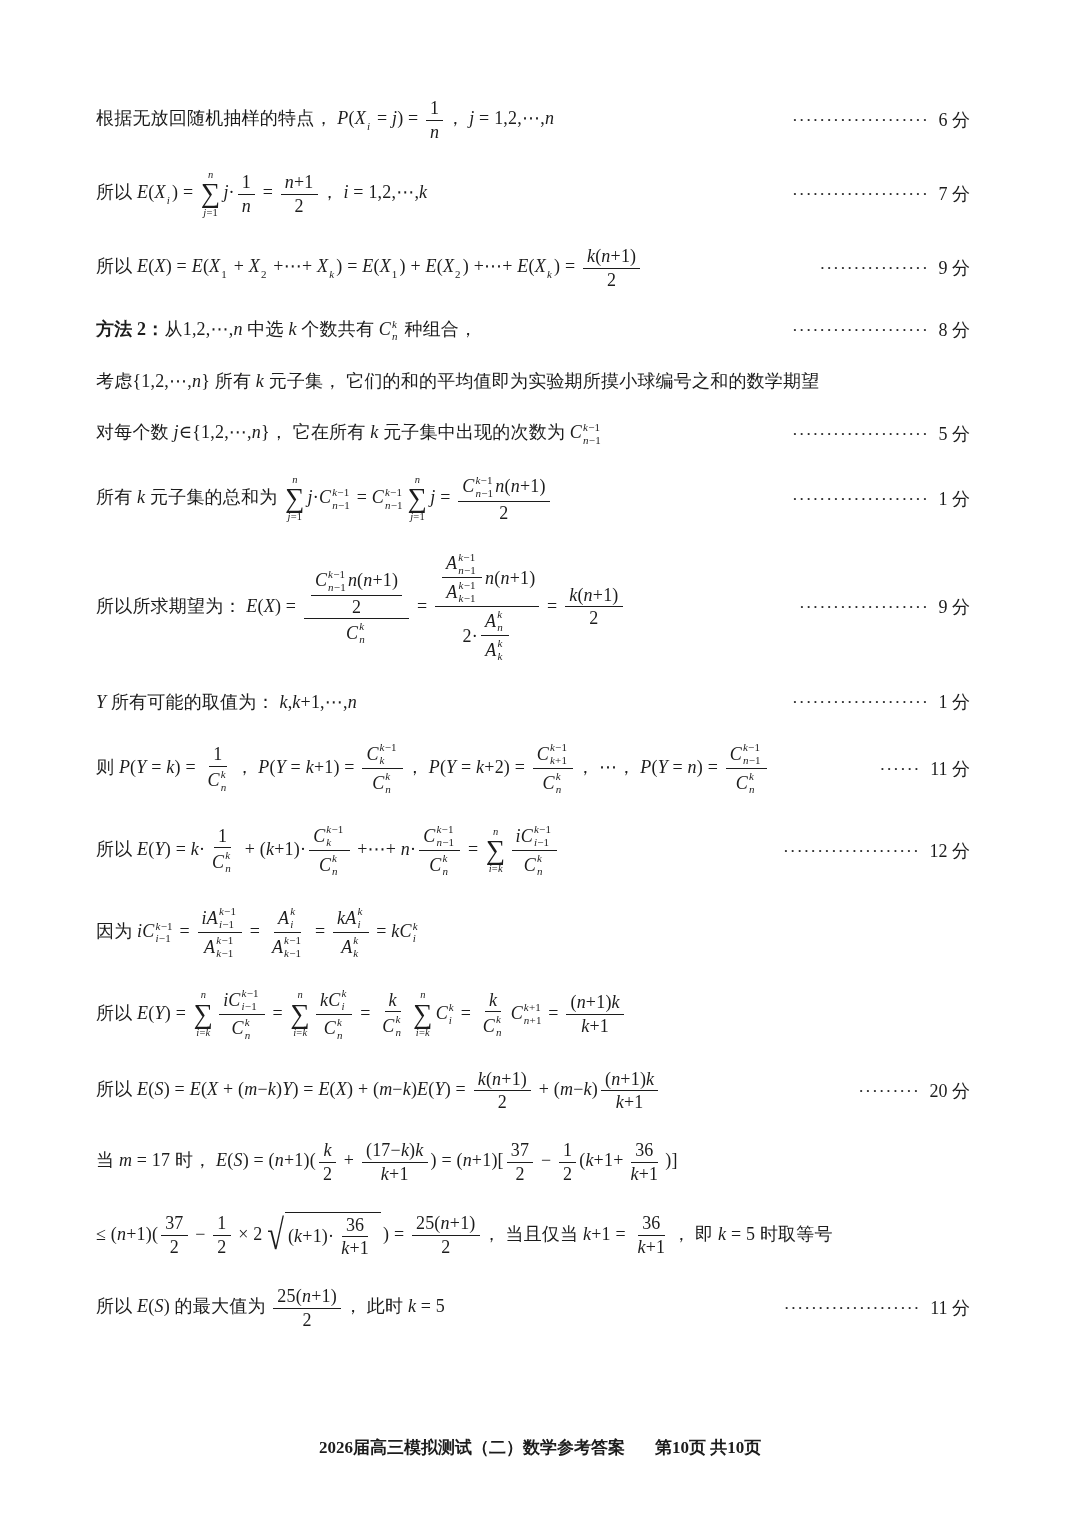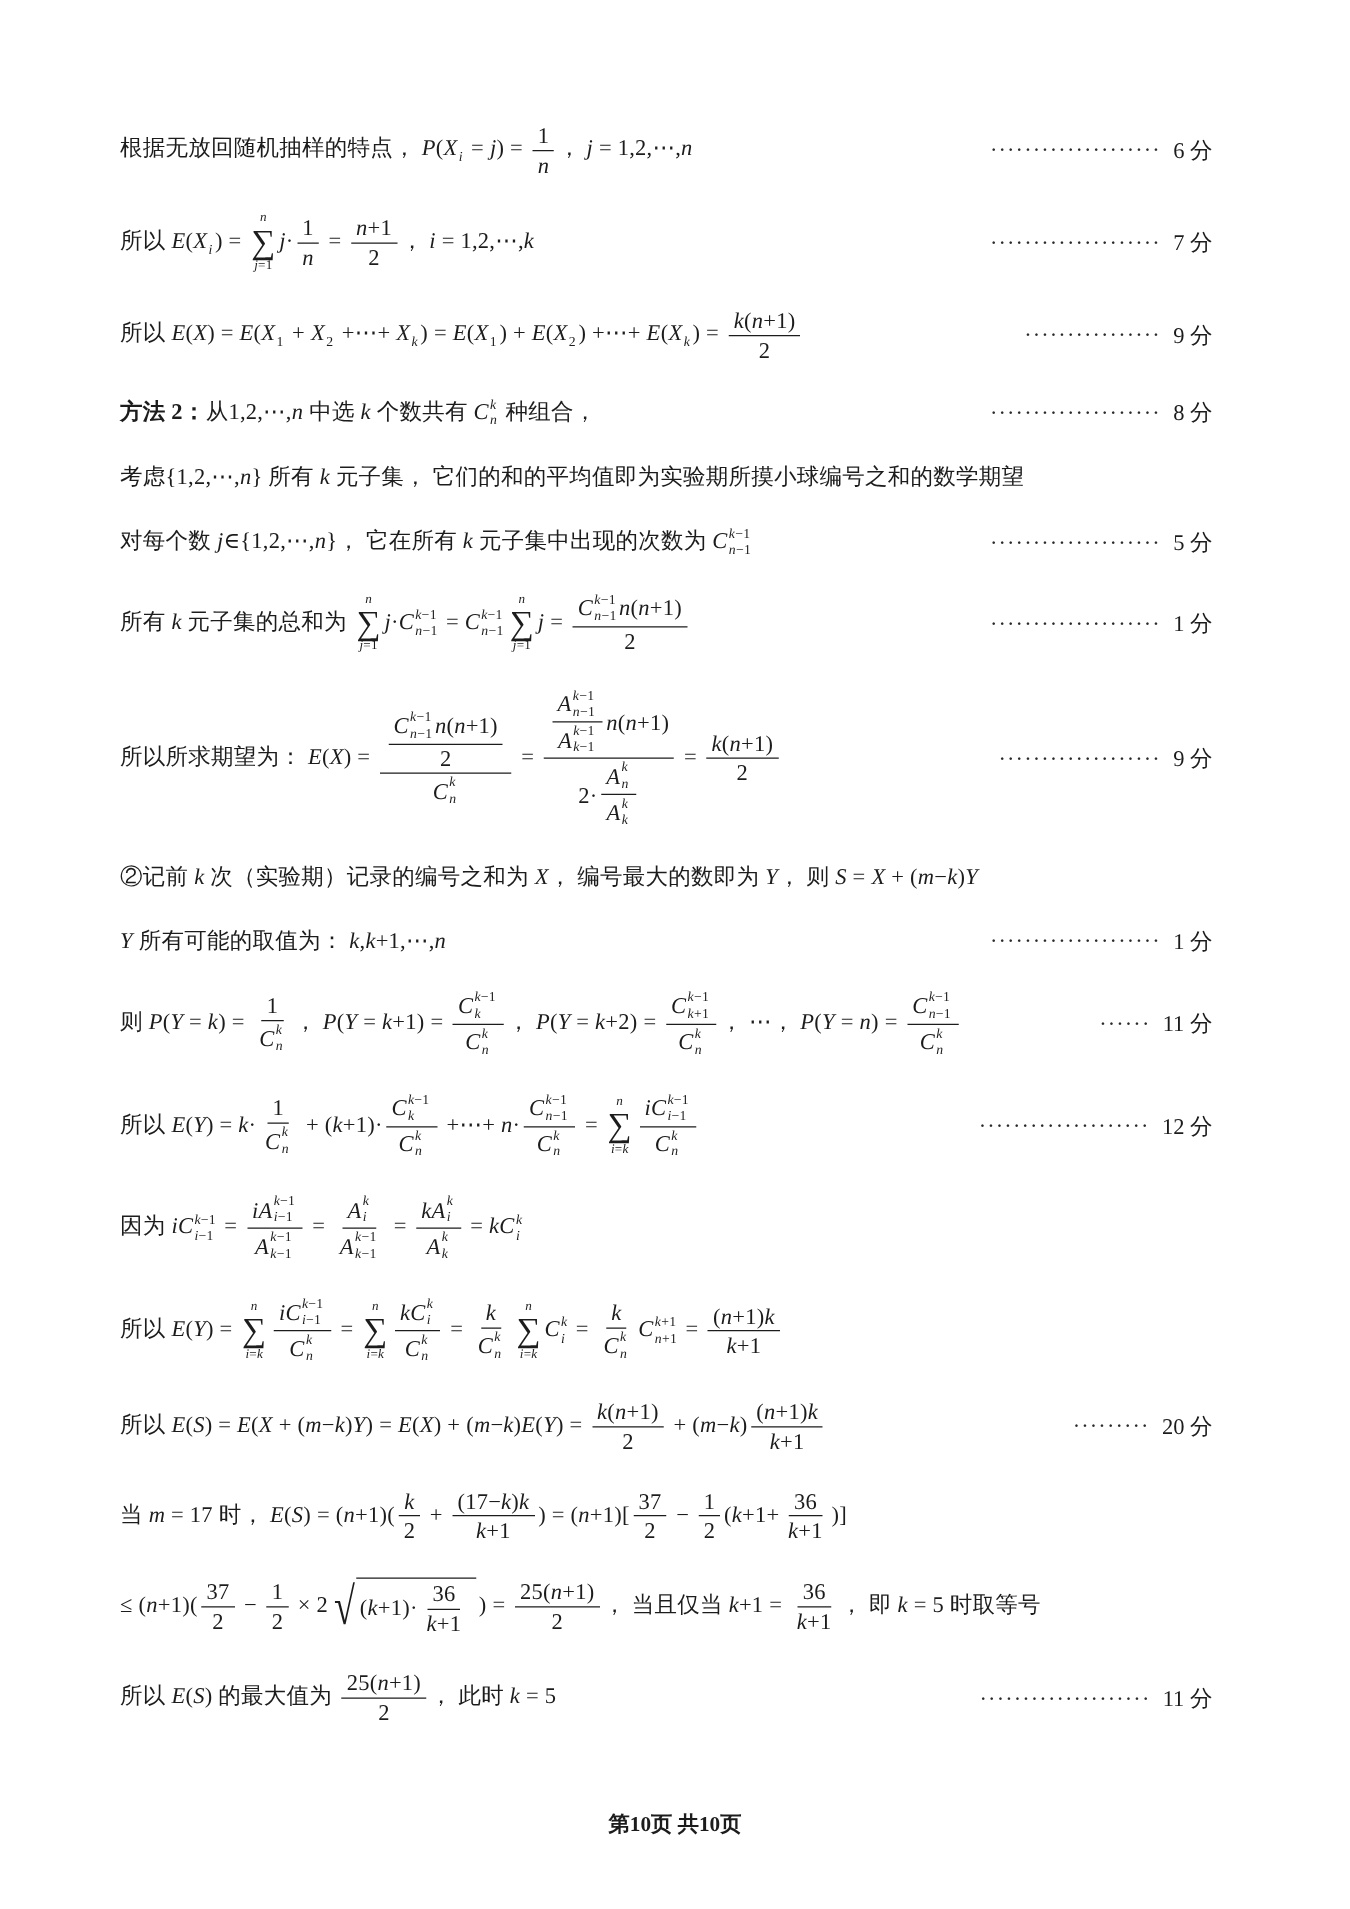--- a/index.html
+++ b/index.html
@@ -204,23 +204,20 @@
           </span> = <span class="frac">
             <span class="num"><span class="mi">k</span>(<span class="mi">n</span>+1)</span>
             <span class="den">2</span>
           </span></div>
         <div class="score">
           <span class="dots">···················</span>
           <span>9 分</span>
         </div>
       </div>
       <div class="line">
-        <div class="formula">②记前 <span class="mi">k</span> 次（实验期）记录的编号之和为 <span class="mi">X</span>， 编号最大的数即为 <span class="mi">Y</span>， 则 <span class="mi">S</span> = <span class="mi">X</span> + (<span class="mi">m</span>−<span class="mi">k</span>)<span class="mi">Y</span></div>
-      </div>
-      <div class="line">
         <div class="formula"><span class="mi">Y</span> 所有可能的取值为：  <span class="mi">k</span>,<span class="mi">k</span>+1,⋯,<span class="mi">n</span></div>
         <div class="score">
           <span class="dots">····················</span>
           <span>1 分</span>
         </div>
       </div>
       <div class="line">
         <div class="formula">则 <span class="mi">P</span>(<span class="mi">Y</span> = <span class="mi">k</span>) = <span class="frac">
             <span class="num">1</span>
             <span class="den">
@@ -535,15 +532,16 @@
             <span class="num">25(<span class="mi">n</span>+1)</span>
             <span class="den">2</span>
           </span>，  此时 <span class="mi">k</span> = 5</div>
         <div class="score">
           <span class="dots">····················</span>
           <span>11 分</span>
         </div>
       </div>
     </main>
   <footer class="footer">
+    <span>2026届高三模拟测试（二）数学参考答案</span>
     <span>第10页 共10页</span>
   </footer>
 </div>
 
 </body></html>

